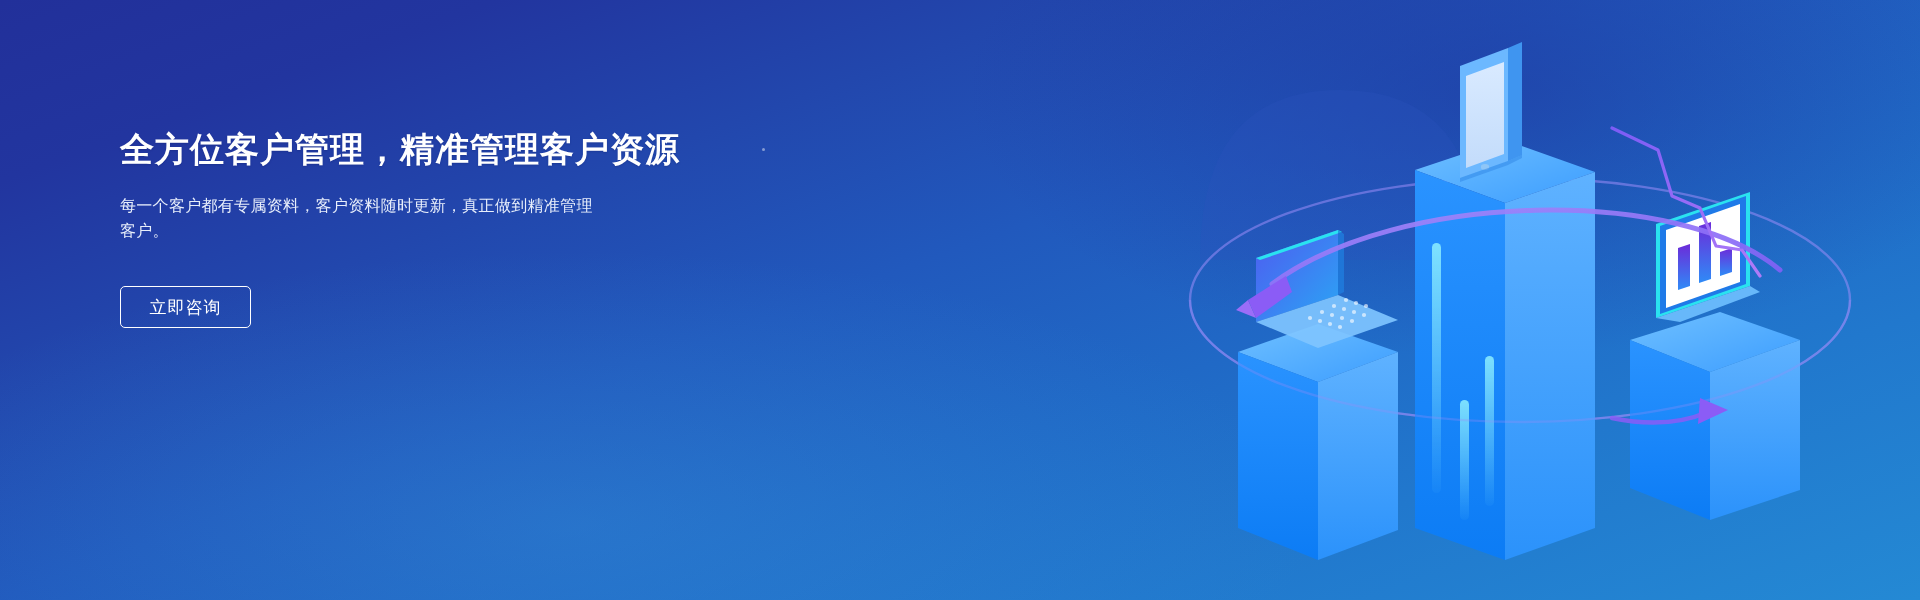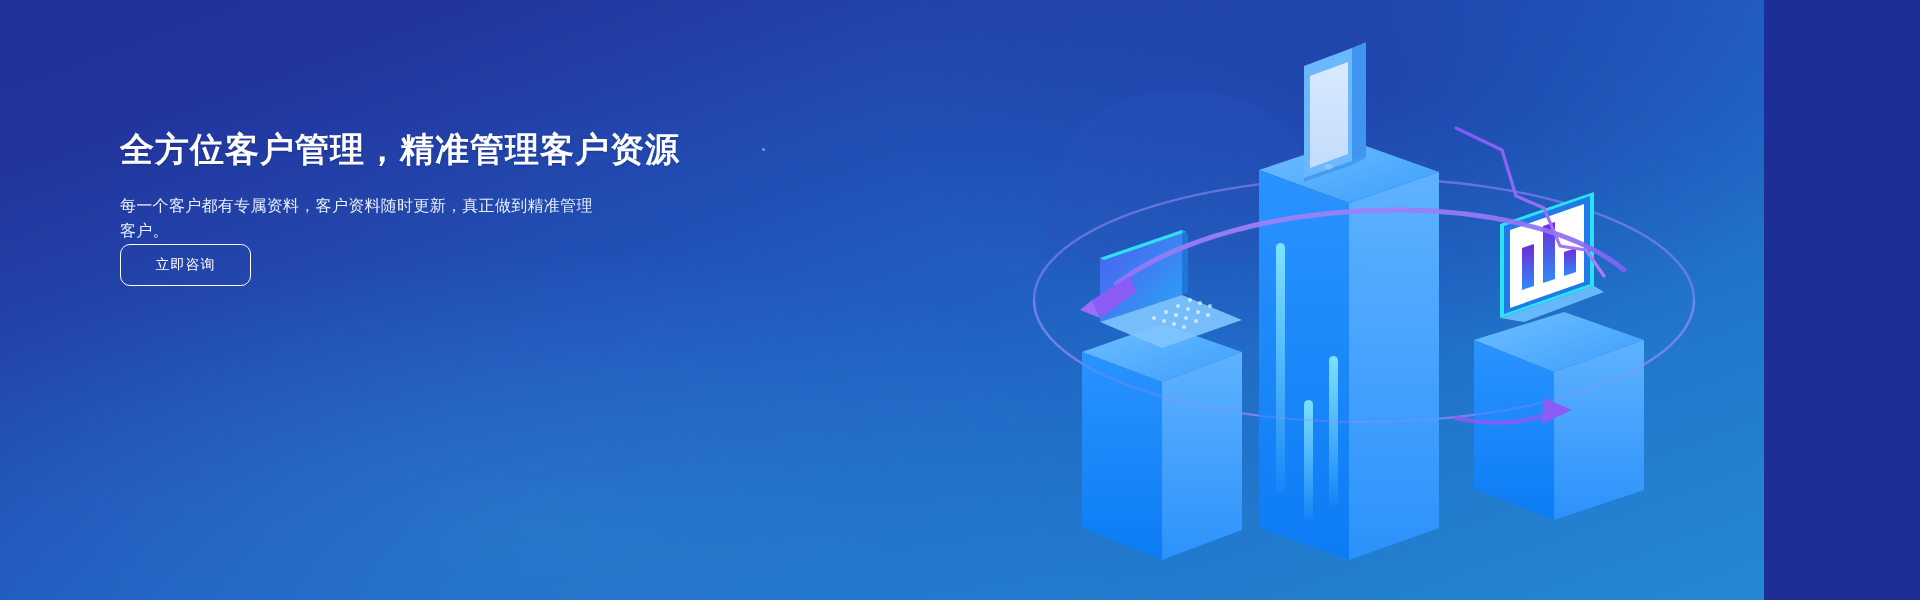--- a/index.html
+++ b/index.html
@@ -11,21 +11,21 @@
   }
 
   body {
     font-family: "Liberation Sans", "DejaVu Sans", sans-serif;
     background: #1d2e96;
   }
 
   
   .banner {
     position: relative;
-    width: 1764px;
+    width: 1920px;
     height: 600px;
     overflow: hidden;
     background:
       linear-gradient(160deg,
         #22309a 0%,
         #22359f 14%,
         #2247ad 30%,
         #2159bd 46%,
         #2069c6 62%,
         #2178cd 78%,
@@ -78,30 +78,31 @@
   .subcopy {
     margin-top: 22px;
     color: #e7eefb;
     font-size: 16px;
     line-height: 1.62;
     letter-spacing: 0.3px;
     max-width: 478px;
   }
 
   .cta {
+    margin-top: 42px;
     display: inline-flex;
     align-items: center;
     justify-content: center;
     width: 131px;
     height: 42px;
     border: 1px solid #ffffff;
-    border-radius: 10px;
+    border-radius: 5px;
     background: transparent;
     color: #ffffff;
-    font-size: 14px;
+    font-size: 17px;
     letter-spacing: 1px;
     font-family: inherit;
     cursor: pointer;
   }
 
   
   .art {
     position: absolute;
     right: 0;
     top: 0;

